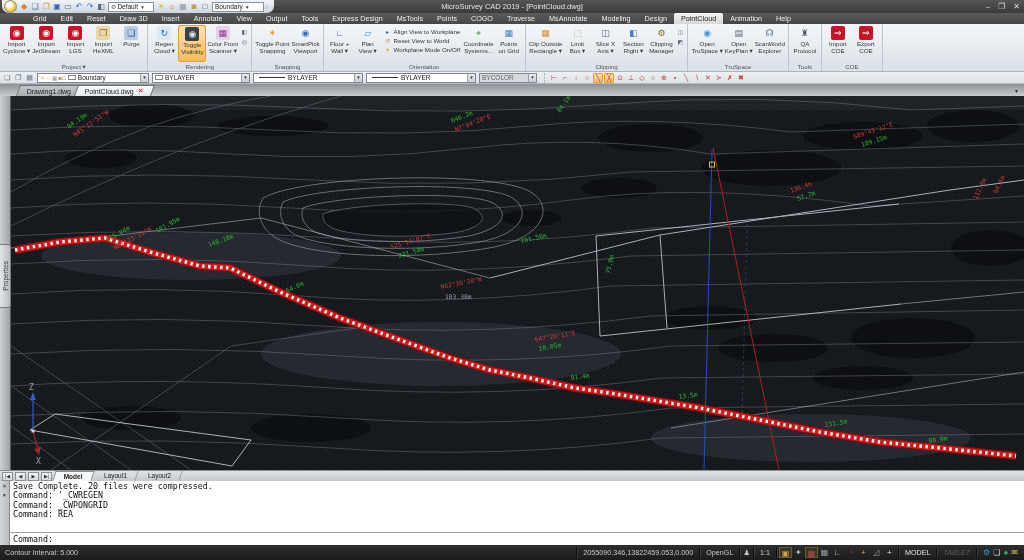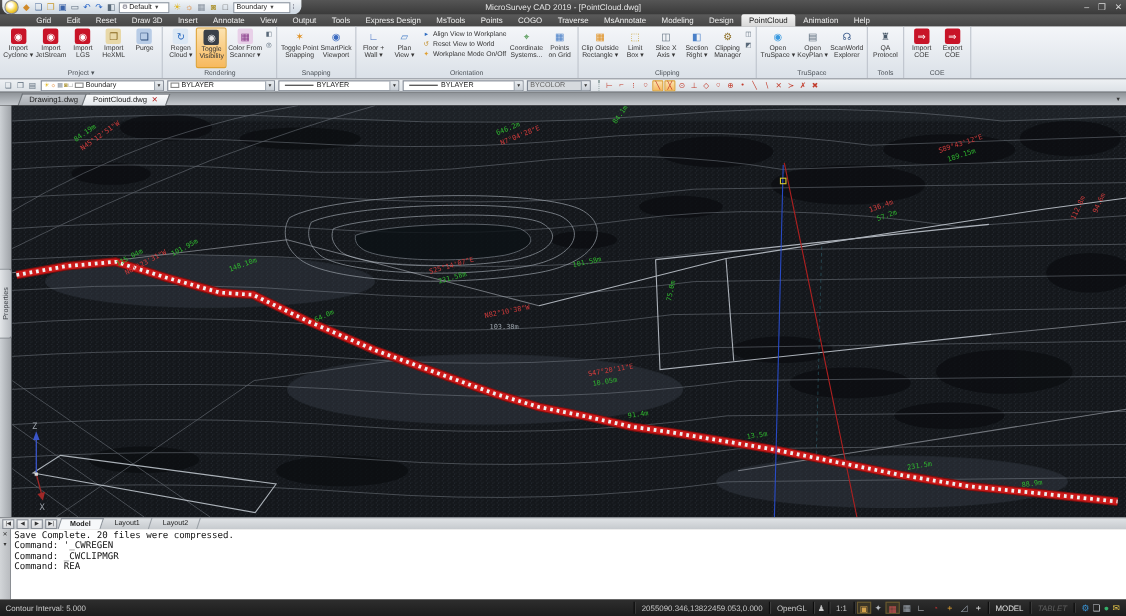--- a/index.html
+++ b/index.html
@@ -590,23 +590,24 @@
 
   <div id="cmdwin">
     <div id="cmdgutter">
       <span>✕</span>
       <span>▾</span>
     </div>
     <div id="cmdbody">
       <div id="cmdhistory">
           <div class="cmdline">Save Complete. 20 files were compressed.</div>
           <div class="cmdline">Command: '_CWREGEN</div>
-          <div class="cmdline">Command: _CWCLIPMGR</div>
+          <div class="cmdline">Command: _CWPONGRID</div>
           <div class="cmdline">Command: REA</div>
         </div>
+      <div id="cmdprompt">Command:</div>
     </div>
   </div>
 
   <div id="statusbar">
     <span class="sleft">Contour Interval: 5.000</span>
     <span class="spacer"></span>
     <span class="scell">2055090.346,13822459.053,0.000</span>
     <span class="scell">OpenGL</span>
     <span class="scell" style="padding:0 3px;">♟</span>
     <span class="scell">1:1</span>

